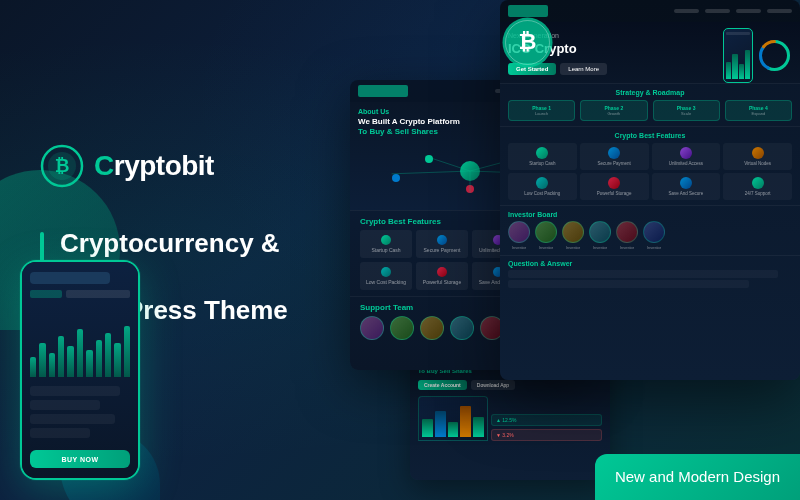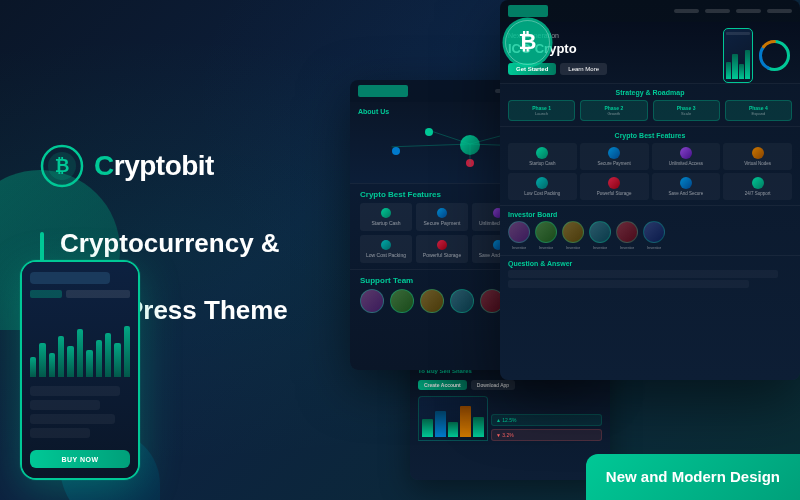--- a/index.html
+++ b/index.html
@@ -338,21 +338,21 @@
       bottom: 0;
       right: 0;
       background: linear-gradient(135deg, #00c896 0%, #00a07a 100%);
       padding: 14px 20px;
       border-radius: 12px 0 0 0;
       z-index: 30;
     }
 
     .badge-text {
       font-size: 15px;
-      font-weight: 700;
+      font-weight: 400;
       color: #ffffff;
       white-space: nowrap;
     }
 
     .dot-green { background: linear-gradient(135deg, #00c896, #007a60); }
     .dot-blue  { background: linear-gradient(135deg, #0088cc, #004488); }
     .dot-purple{ background: linear-gradient(135deg, #8844cc, #441188); }
     .dot-orange{ background: linear-gradient(135deg, #cc7700, #884400); }
     .dot-red   { background: linear-gradient(135deg, #cc2244, #880011); }
     .dot-teal  { background: linear-gradient(135deg, #00aaaa, #006666); }
@@ -433,20 +433,24 @@
 
   <div class="screen-secondary">
     <div class="screen-nav">
       <div class="nav-logo-mini"></div>
       <div class="nav-dot"></div>
       <div class="nav-dot"></div>
       <div class="nav-dot"></div>
     </div>
     <div style="padding:6px 8px; background:linear-gradient(180deg,#0a1628,#0c1e38);">
       <div style="font-size:7px; color:#00c896; font-weight:700; margin-bottom:2px;">About Us</div>
+      <div style="font-size:8px; color:white; font-weight:700; line-height:1.3; margin-bottom:6px;">
+        <span>We Built A Crypto Platform</span><br>
+        <span style="color:#00c896;">To Buy &amp; Sell Shares</span>
+      </div>
 
       <div style="display:flex; align-items:center; justify-content:center; height:55px; position:relative; margin-bottom:5px;">
         <div style="width:20px;height:20px;background:linear-gradient(135deg,#00c896,#007a60);border-radius:50%;position:absolute;left:50%;top:50%;transform:translate(-50%,-50%);"></div>
         <div style="width:8px;height:8px;background:#00c896;border-radius:50%;position:absolute;left:30%;top:20%;"></div>
         <div style="width:8px;height:8px;background:#00c896;border-radius:50%;position:absolute;right:25%;top:20%;"></div>
         <div style="width:8px;height:8px;background:#007acc;border-radius:50%;position:absolute;left:15%;top:55%;"></div>
         <div style="width:8px;height:8px;background:#cc7700;border-radius:50%;position:absolute;right:15%;top:55%;"></div>
         <div style="width:8px;height:8px;background:#cc2244;border-radius:50%;position:absolute;left:50%;bottom:10%;transform:translateX(-50%);"></div>
         <svg style="position:absolute;inset:0;width:100%;height:100%;" viewBox="0 0 240 55">
           <line x1="120" y1="27" x2="72" y2="11" stroke="#00c896" stroke-width="0.8" stroke-opacity="0.4"></line>

